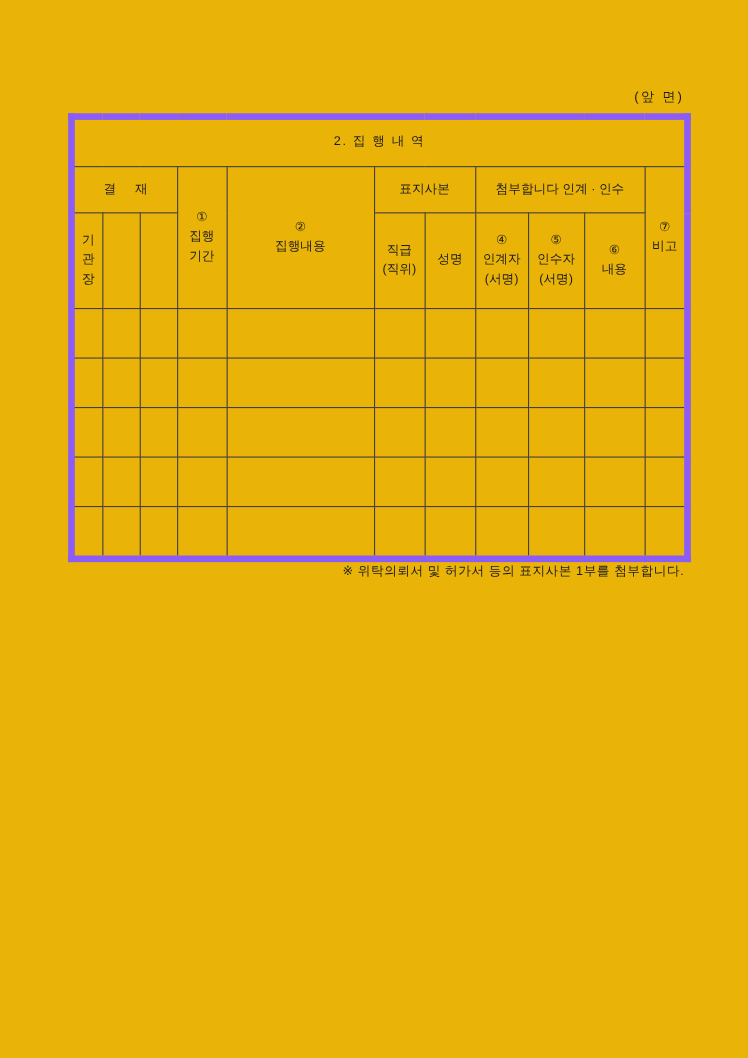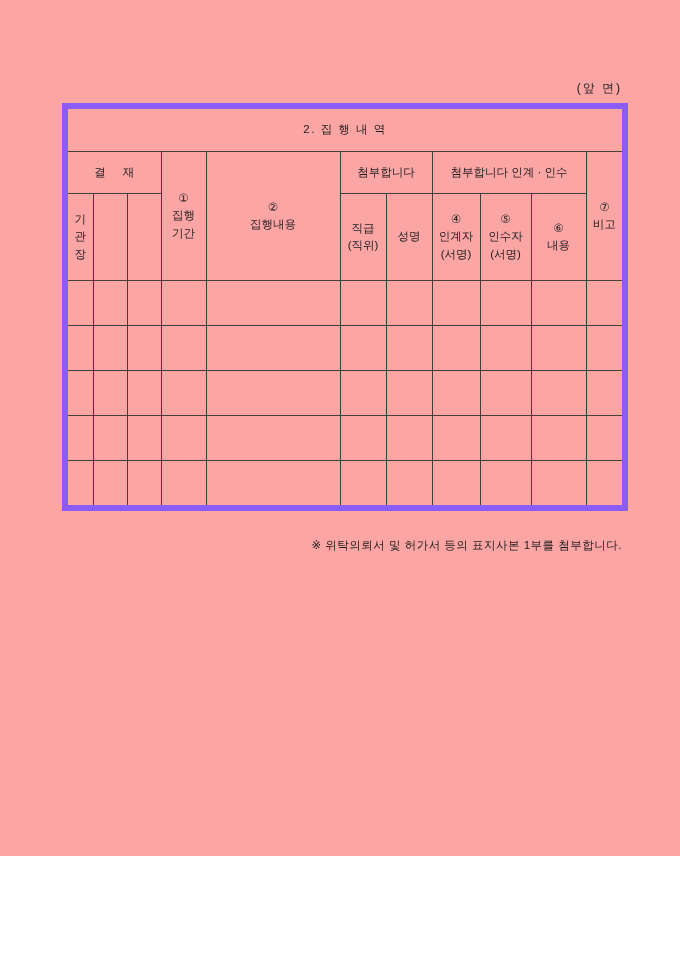--- a/index.html
+++ b/index.html
@@ -3,22 +3,22 @@
 <meta charset="utf-8">
 <style>
   html, body {
     margin: 0;
     padding: 0;
     background: #ffffff;
   }
   .page {
     position: relative;
     width: 680px;
-    height: 856px;
-    background: #fca5a5;
+    height: 962px;
+    background: #eab308;
     font-family: "Liberation Sans", "DejaVu Sans", sans-serif;
     color: #1c1c1c;
     overflow: hidden;
   }
   .side-label {
     position: absolute;
     top: 80px;
     right: 58px;
     font-size: 12px;
     letter-spacing: 2px;
@@ -47,21 +47,21 @@
     height: 42px;
     font-size: 12.5px;
     letter-spacing: 1.5px;
   }
   tr.header-row-1 td { height: 41px; margin-left: 28px; }
   tr.header-row-2 td { height: 86px; }
   tr.body-row td { height: 44px; }
   td.approval-cell { word-spacing: 14px; }
   .footnote {
     position: absolute;
-    top: 538px;
+    top: 512px;
     right: 58px;
     font-size: 11.5px;
     letter-spacing: 0.5px;
     color: #1c1c1c;
     text-align: left;
   }
 </style>
 </head>
 <body>
 
@@ -87,21 +87,21 @@
       <tr>
         <td colspan="11" class="title-cell">2. 집 행 내 역</td>
       </tr>
       <tr class="header-row-1">
         <td colspan="3" class="approval-cell">결 재</td>
         <td rowspan="2">①
 집행
 기간</td>
         <td rowspan="2">②
 집행내용</td>
-        <td colspan="2">첨부합니다</td>
+        <td colspan="2">표지사본</td>
         <td colspan="3">첨부합니다 인계 · 인수</td>
         <td rowspan="2">⑦
 비고</td>
       </tr>
       <tr class="header-row-2">
         <td>기
 관
 장</td>
         <td></td>
         <td></td>

